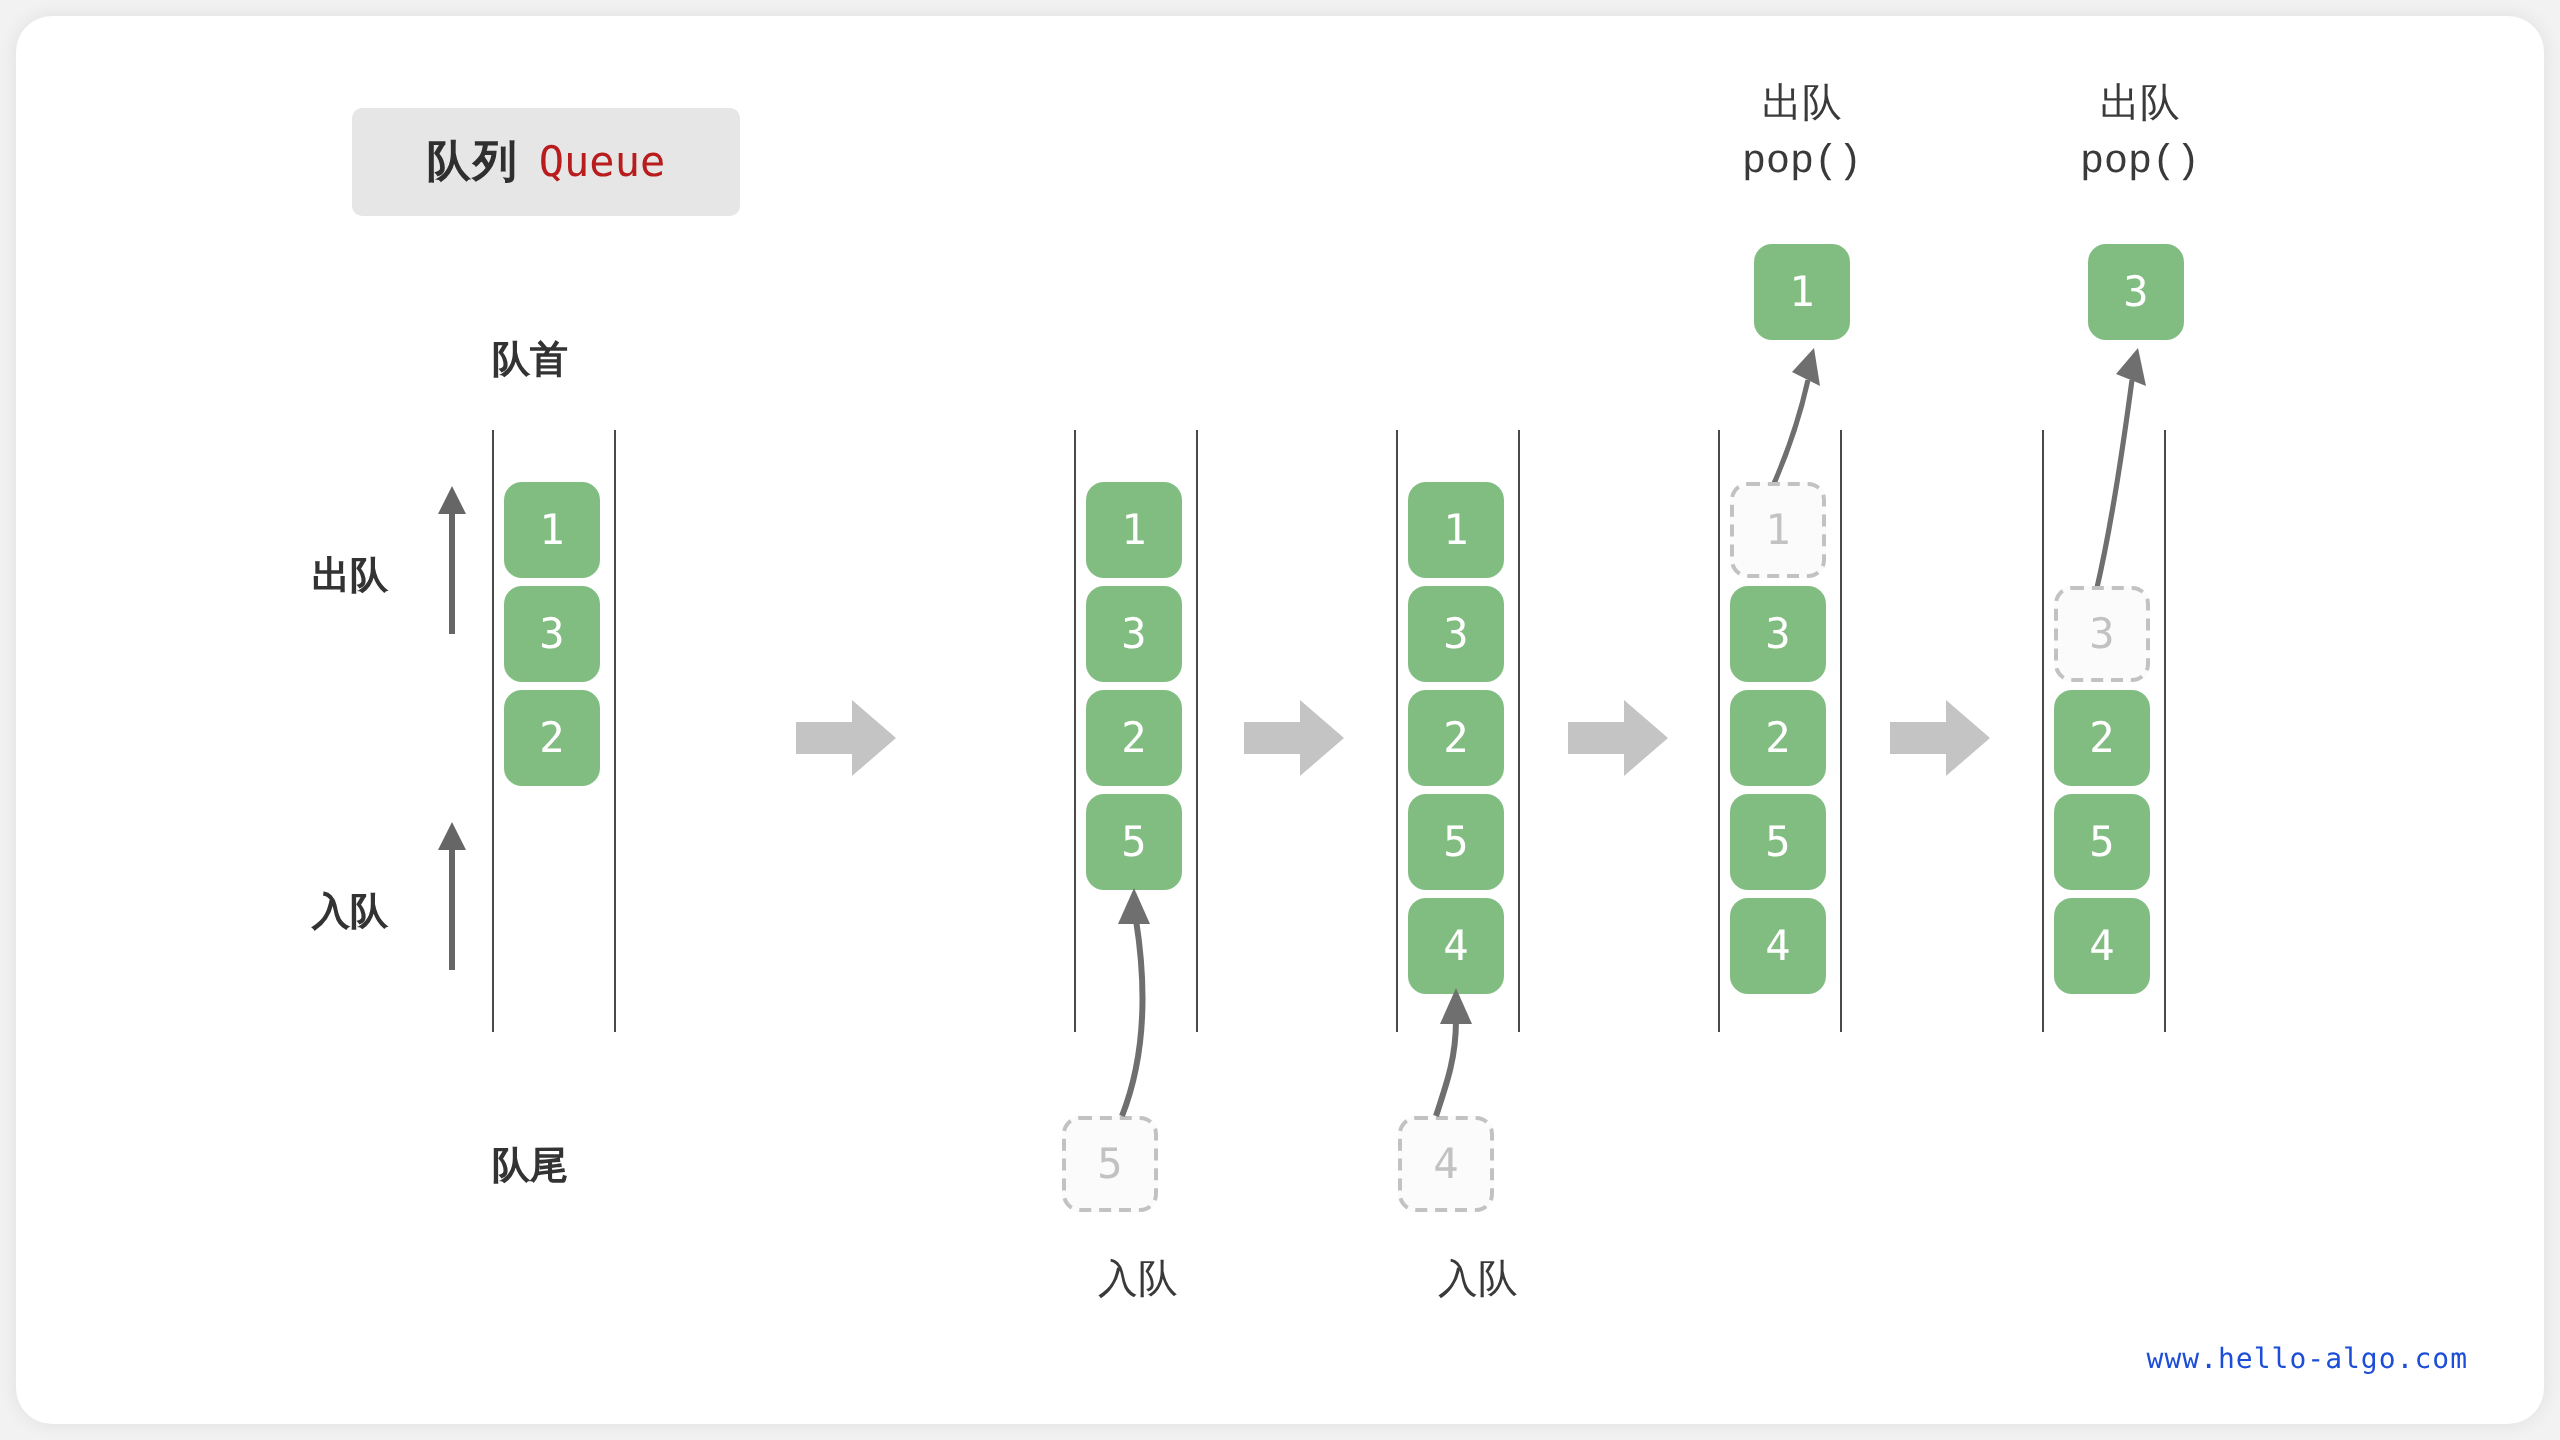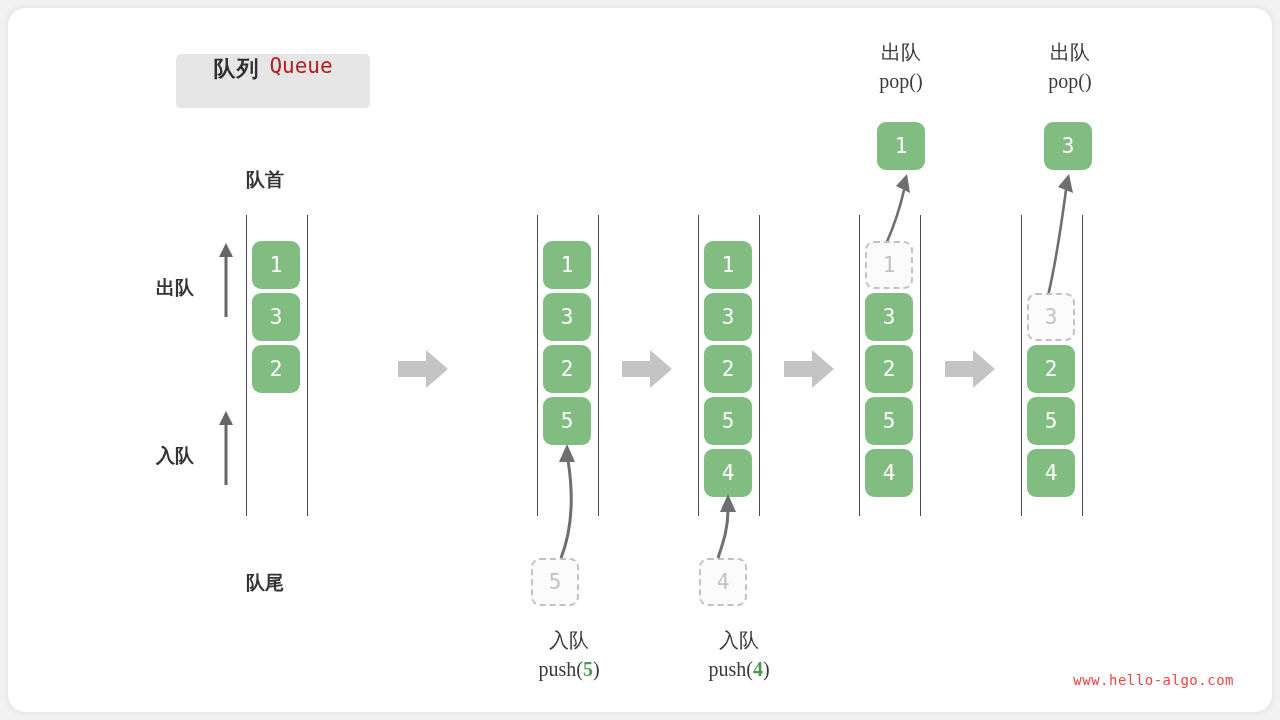--- a/index.html
+++ b/index.html
@@ -33,21 +33,21 @@
   
   .title-badge {
     position: absolute;
     left: 168px;
     top: 46px;
     width: 194px;
     height: 54px;
     background: #e6e6e6;
     border-radius: 5px;
     display: flex;
-    align-items: flex-start;
+    align-items: center;
     justify-content: center;
     gap: 10px;
   }
   .title-cn {
     font-family: "Liberation Sans", "DejaVu Sans", sans-serif;
     font-weight: bold;
     font-size: 22px;
     color: #2f2f2f;
     letter-spacing: 1px;
   }
@@ -74,21 +74,21 @@
   }
   .op-label .op-cn {
     display: block;
     font-family: "Liberation Sans", "DejaVu Sans", sans-serif;
     font-weight: normal;
     font-size: 20px;
     color: #3a3a3a;
   }
   .op-label .op-code {
     display: block;
-    font-family: Liberation Serif, serif;
+    font-family: Liberation Mono, monospace;
     font-size: 20px;
     color: #3a3a3a;
   }
   .op-label .op-code .num {
     color: #4a9a54;
     font-weight: bold;
   }
 
   
   .rail {
@@ -127,21 +127,21 @@
   
   .curve-arrow { position: absolute; }
 
   
   .watermark {
     position: absolute;
     right: 38px;
     bottom: 24px;
     font-family: "DejaVu Sans Mono", monospace;
     font-size: 14px;
-    color: #ef4444;
+    color: #1d4ed8;
     letter-spacing: 0.5px;
   }
 </style>
 </head>
 <body>
 
 <div id="stage">
   <div class="card">
 
     <div class="title-badge">
@@ -186,21 +186,20 @@
 
     <div class="cell ghost" style="left:523px; top:550px;">5</div>
 
     <svg class="curve-arrow" style="left:528px; top:430px;" width="60" height="125" viewBox="0 0 60 125">
       <path d="M25 120 C 36 92, 38 60, 32 22" stroke="#6f6f6f" stroke-width="3" fill="none"></path>
       <path d="M31 6 L39 24 L23 24 Z" fill="#6f6f6f"></path>
     </svg>
 
     <div class="op-label" style="left:476px; top:618px; width:170px;">
       <span class="op-cn">入队</span>
-      <span class="op-code"><span>push(</span><span class="num">5</span><span>)</span></span>
     </div>
 
     <svg class="block-arrow" style="left:614px; top:340px;" width="50" height="42" viewBox="0 0 50 42">
       <path d="M0 13 L28 13 L28 2 L50 21 L28 40 L28 29 L0 29 Z" fill="#c4c4c4"></path>
     </svg>
 
     <div class="rail" style="left:690px; top:207px; height:301px;"></div>
     <div class="rail" style="left:751px; top:207px; height:301px;"></div>
 
     <div class="cell" style="left:696px; top:233px;">1</div>
@@ -211,21 +210,20 @@
 
     <div class="cell ghost" style="left:691px; top:550px;">4</div>
 
     <svg class="curve-arrow" style="left:696px; top:482px;" width="46" height="72" viewBox="0 0 46 72">
       <path d="M14 68 C 20 50, 24 38, 24 20" stroke="#6f6f6f" stroke-width="3" fill="none"></path>
       <path d="M24 4 L32 22 L16 22 Z" fill="#6f6f6f"></path>
     </svg>
 
     <div class="op-label" style="left:646px; top:618px; width:170px;">
       <span class="op-cn">入队</span>
-      <span class="op-code"><span>push(</span><span class="num">4</span><span>)</span></span>
     </div>
 
     <svg class="block-arrow" style="left:776px; top:340px;" width="50" height="42" viewBox="0 0 50 42">
       <path d="M0 13 L28 13 L28 2 L50 21 L28 40 L28 29 L0 29 Z" fill="#c4c4c4"></path>
     </svg>
 
     <div class="op-label" style="left:808px; top:30px; width:170px;">
       <span class="op-cn">出队</span>
       <span class="op-code"><span>pop(</span><span class="num"></span><span>)</span></span>
     </div>

